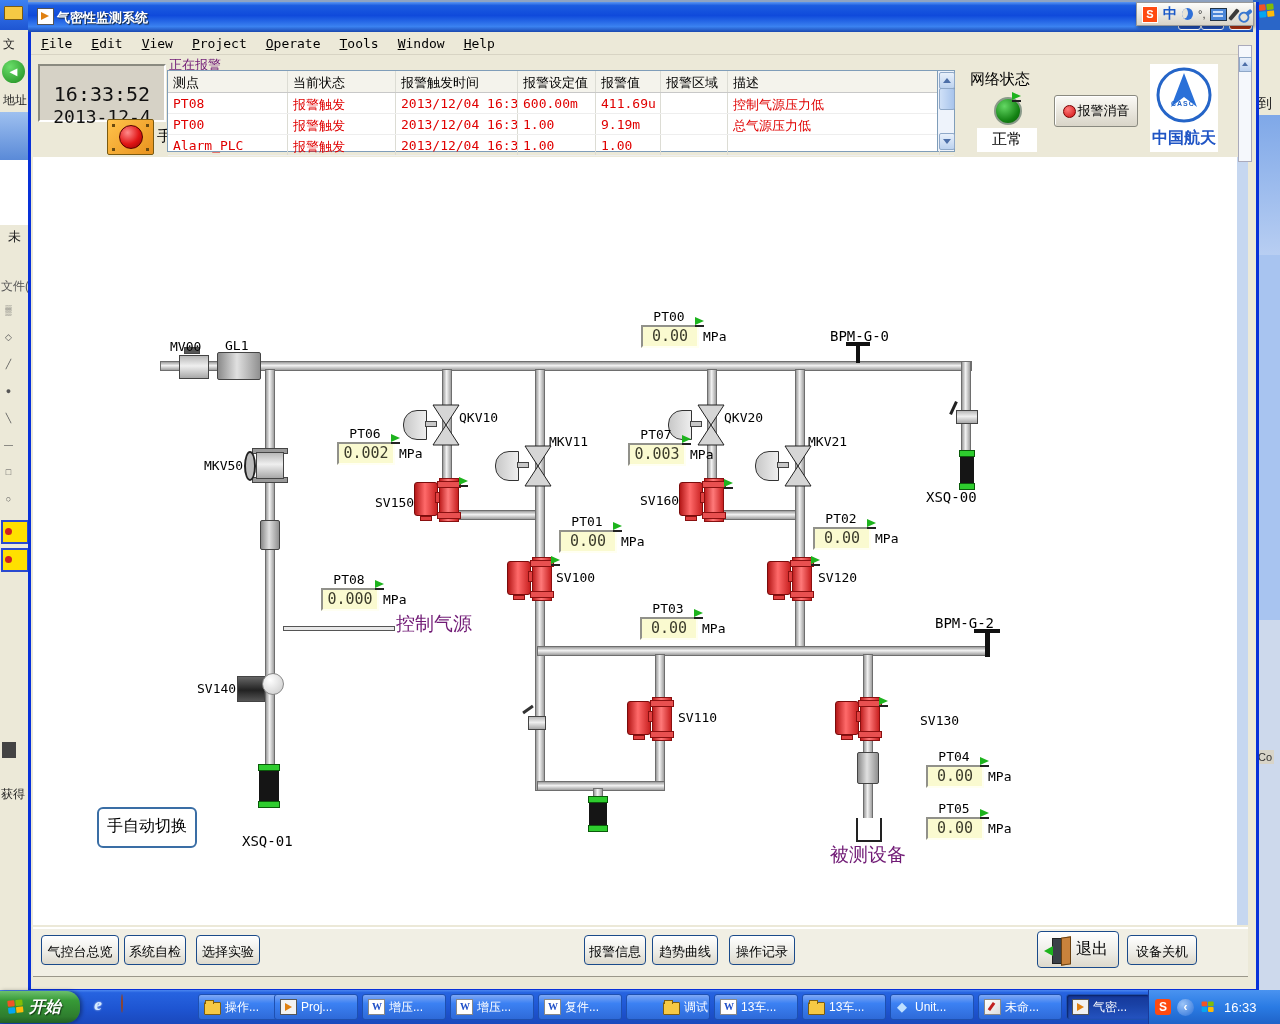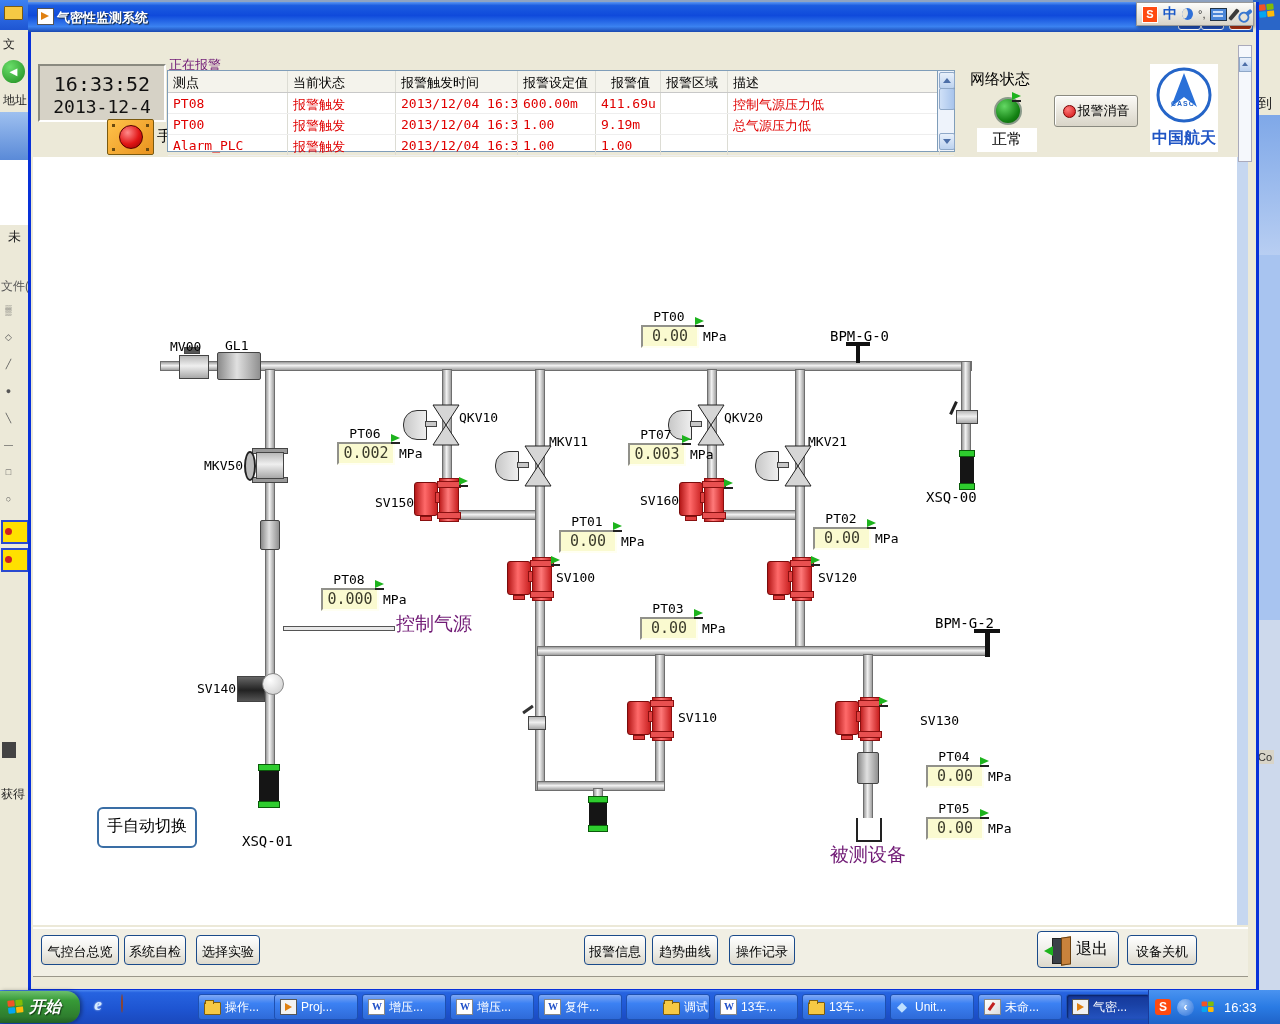--- a/index.html
+++ b/index.html
@@ -16,21 +16,21 @@
   .appicon::after{content:"";position:absolute;left:3px;top:3px;border-left:8px solid #E08010;border-top:4px solid transparent;border-bottom:4px solid transparent}
   .winbtn{position:absolute;top:8px;width:21px;height:20px;border:1px solid #fff;border-radius:3px;color:#fff;font-size:11px;line-height:18px;text-align:center}
   .wb-blue{background:linear-gradient(180deg,#7AA8F8,#2E63D8 60%,#1E4DB8)}
   .wb-red{background:linear-gradient(180deg,#F09078,#DD4A22 55%,#B03010)}
   .menubar{position:absolute;left:31px;top:32px;width:1219px;height:23px;background:#ECE9D8;border-bottom:1px solid #d8d4c4;display:flex;align-items:center;gap:19px;padding-left:10px;box-sizing:border-box}
   .mi{font:13px "DejaVu Sans Mono",monospace;color:#000}
   
   .clockpanel{position:absolute;left:38px;top:64px;width:124px;height:54px;background:#D6D2C6;
     border:2px solid;border-color:#8a8a80 #ffffff #ffffff #8a8a80;text-align:center;color:#111;
     font-family:"DejaVu Sans Mono",monospace}
-  .clock-t{display:block;font-size:20px;margin-top:6px}
+  .clock-t{display:block;font-size:20px;margin-top:16px}
   .clock-d{display:block;font-size:18px}
   .estop{position:absolute;left:107px;top:119px;width:45px;height:34px;background:linear-gradient(135deg,#FFC24A,#E8921E);border:1px solid #7a5a10;border-radius:2px}
   .estop::after{content:"";position:absolute;left:11px;top:5px;width:22px;height:22px;border-radius:50%;
     background:radial-gradient(circle at 35% 30%,#ff8a8a,#e11515 55%,#8f0000);border:1px solid #500}
   .screws{position:absolute;left:4px;top:4px;width:3px;height:3px;background:#6a4a10;box-shadow:34px 0 #6a4a10,0 24px #6a4a10,34px 24px #6a4a10}
   .estop-label{position:absolute;left:157px;top:127px;font-size:15px;color:#000}
   .alarm-caption{position:absolute;left:169px;top:56px;font-size:13px;color:#701a75}
   .atable{position:absolute;left:167px;top:70px;width:788px;height:82px;background:#fff;border:1px solid #7F9DB9;box-sizing:border-box}
   .athead{display:flex;height:21px;background:#F4F3EC;border-bottom:1px solid #c8c8c8}
   .ac{box-sizing:border-box;padding:3px 0 0 5px;font:13px "DejaVu Sans Mono","DejaVu Sans",monospace;border-right:1px solid #dcdcd4;overflow:hidden;white-space:nowrap}
@@ -218,38 +218,48 @@
   <div class="bgr-low"></div>
   <span class="cofrag">Co</span>
 
   <div class="winframe"></div>
   <div class="titlebar"></div>
   <div class="appicon"></div>
   <span class="titletext">气密性监测系统</span>
   <div class="winbtn wb-blue" style="left:1178px">─</div>
   <div class="winbtn wb-blue" style="left:1201px">□</div>
   <div class="winbtn wb-red" style="left:1229px">✕</div>
+  <div class="menubar" id="menu">
+      <span class="mi"><u>F</u>ile</span>
+      <span class="mi"><u>E</u>dit</span>
+      <span class="mi"><u>V</u>iew</span>
+      <span class="mi"><u>P</u>roject</span>
+      <span class="mi"><u>O</u>perate</span>
+      <span class="mi"><u>T</u>ools</span>
+      <span class="mi"><u>W</u>indow</span>
+      <span class="mi"><u>H</u>elp</span>
+    </div>
 
   <div class="clockpanel">
     <span class="clock-t">16:33:52</span>
     <span class="clock-d">2013-12-4</span>
   </div>
   <div class="estop">
       <span class="screws"></span>
     </div>
   <span class="estop-label">手动急停</span>
 
   <span class="alarm-caption">正在报警</span>
   <div class="atable">
     <div class="athead" id="ath">
         <div class="ac hc" style="width: 120px;">测点</div>
         <div class="ac hc" style="width: 108px;">当前状态</div>
         <div class="ac hc" style="width: 122px;">报警触发时间</div>
         <div class="ac hc" style="width: 78px;">报警设定值</div>
-        <div class="ac hc" style="width: 65px; text-align: center;">报警值</div>
+        <div class="ac hc" style="width: 65px;">报警值</div>
         <div class="ac hc" style="width: 67px;">报警区域</div>
         <div class="ac hc" style="width: 212px;">描述</div>
       </div>
     <div id="atb">
         <div class="arow">
           <div class="ac" style="width: 120px;">PT08</div>
           <div class="ac" style="width: 108px;">报警触发</div>
           <div class="ac" style="width: 122px;">2013/12/04 16:33:29</div>
           <div class="ac" style="width: 78px;">600.00m</div>
           <div class="ac" style="width: 65px;">411.69u</div>

